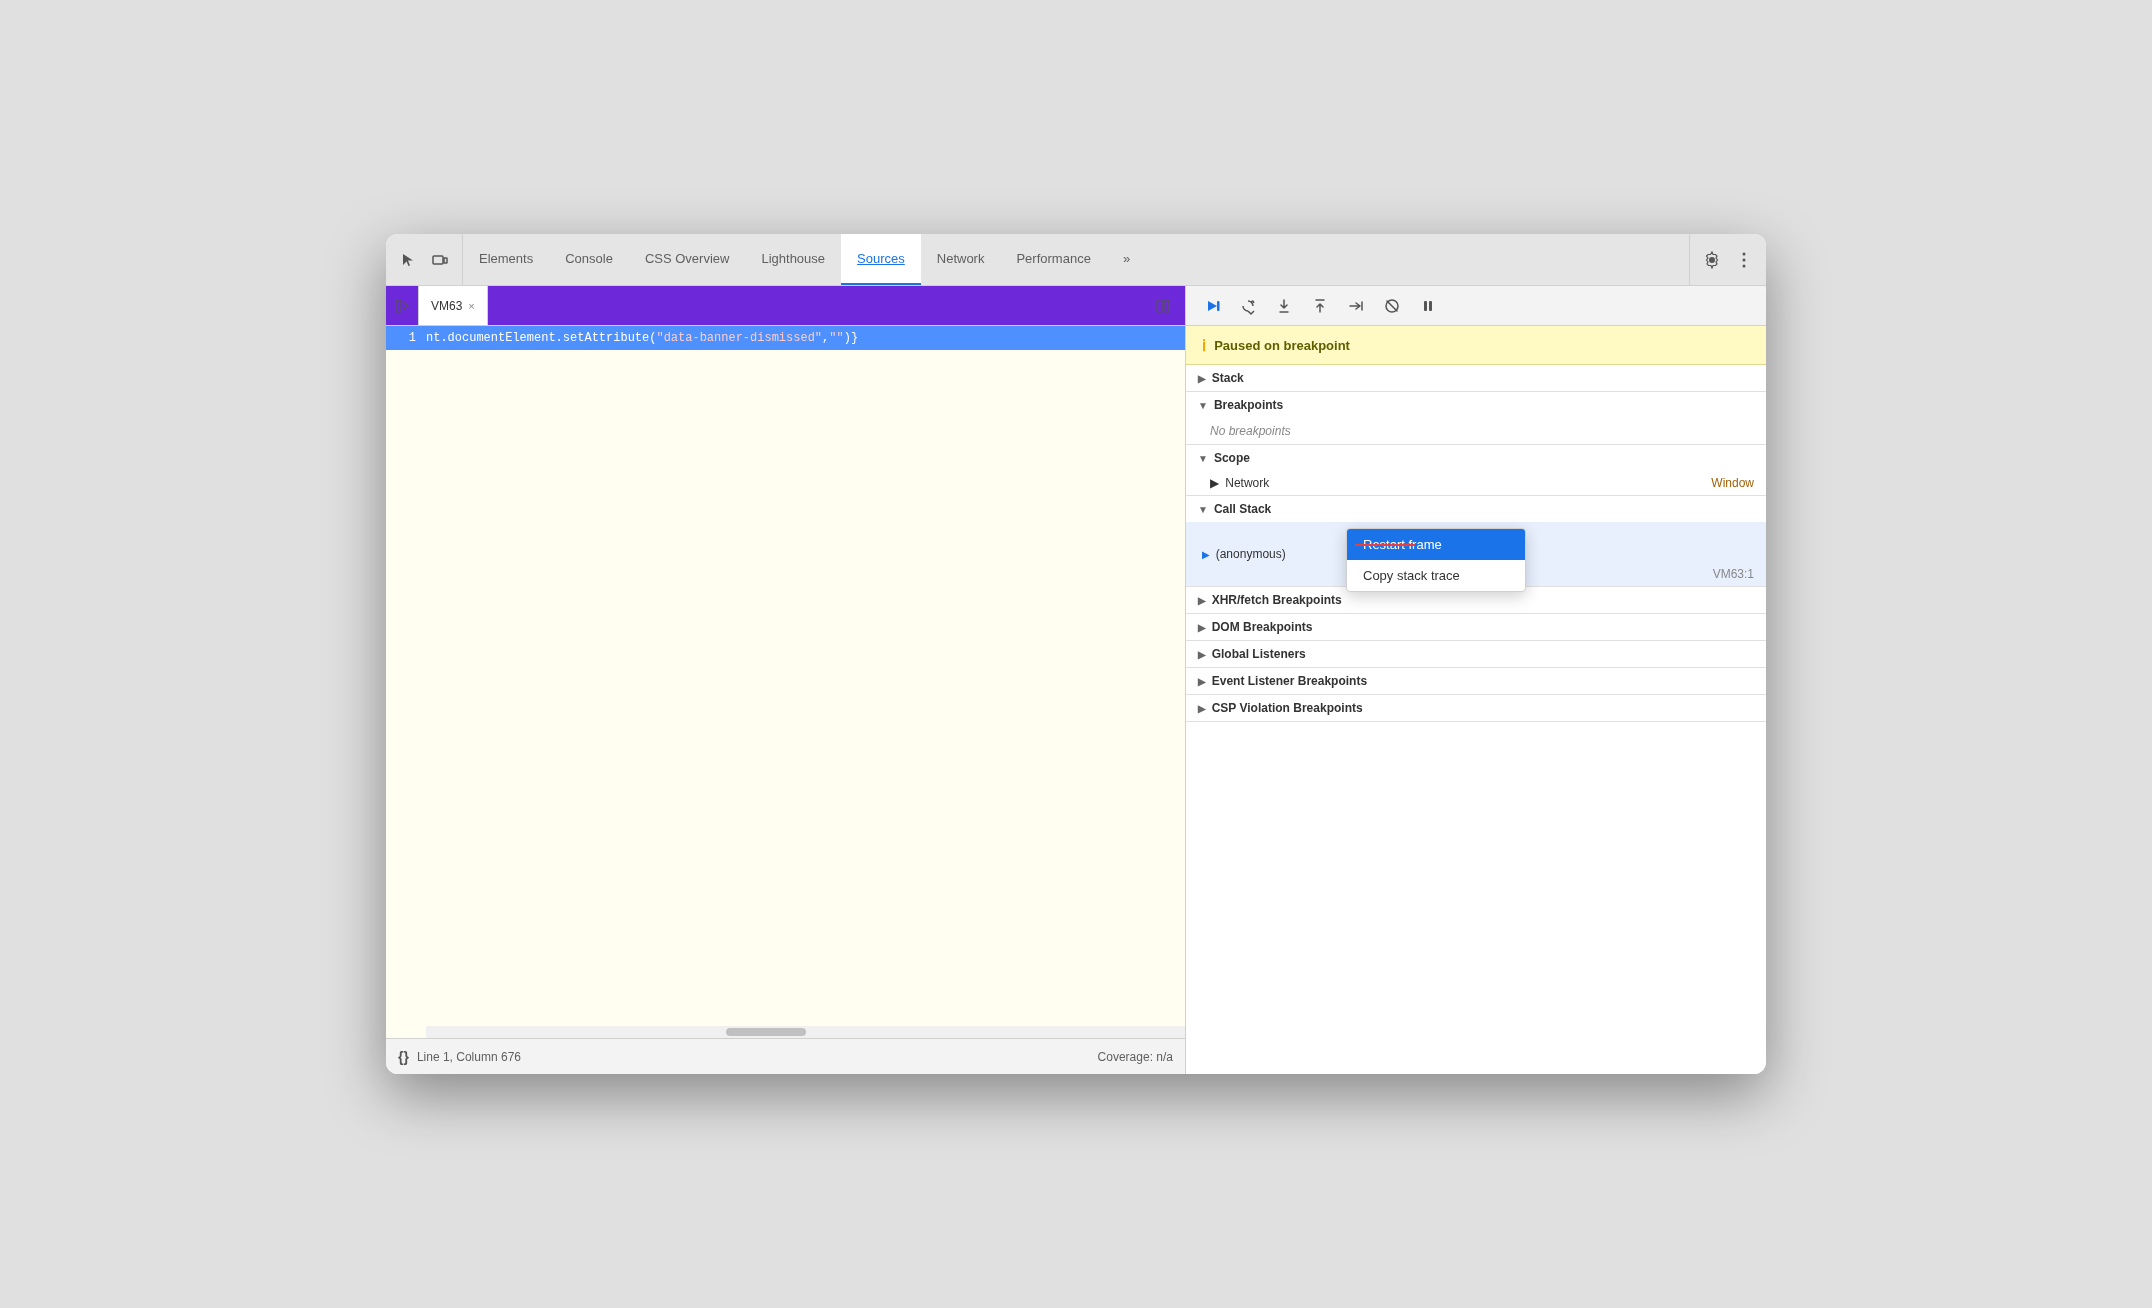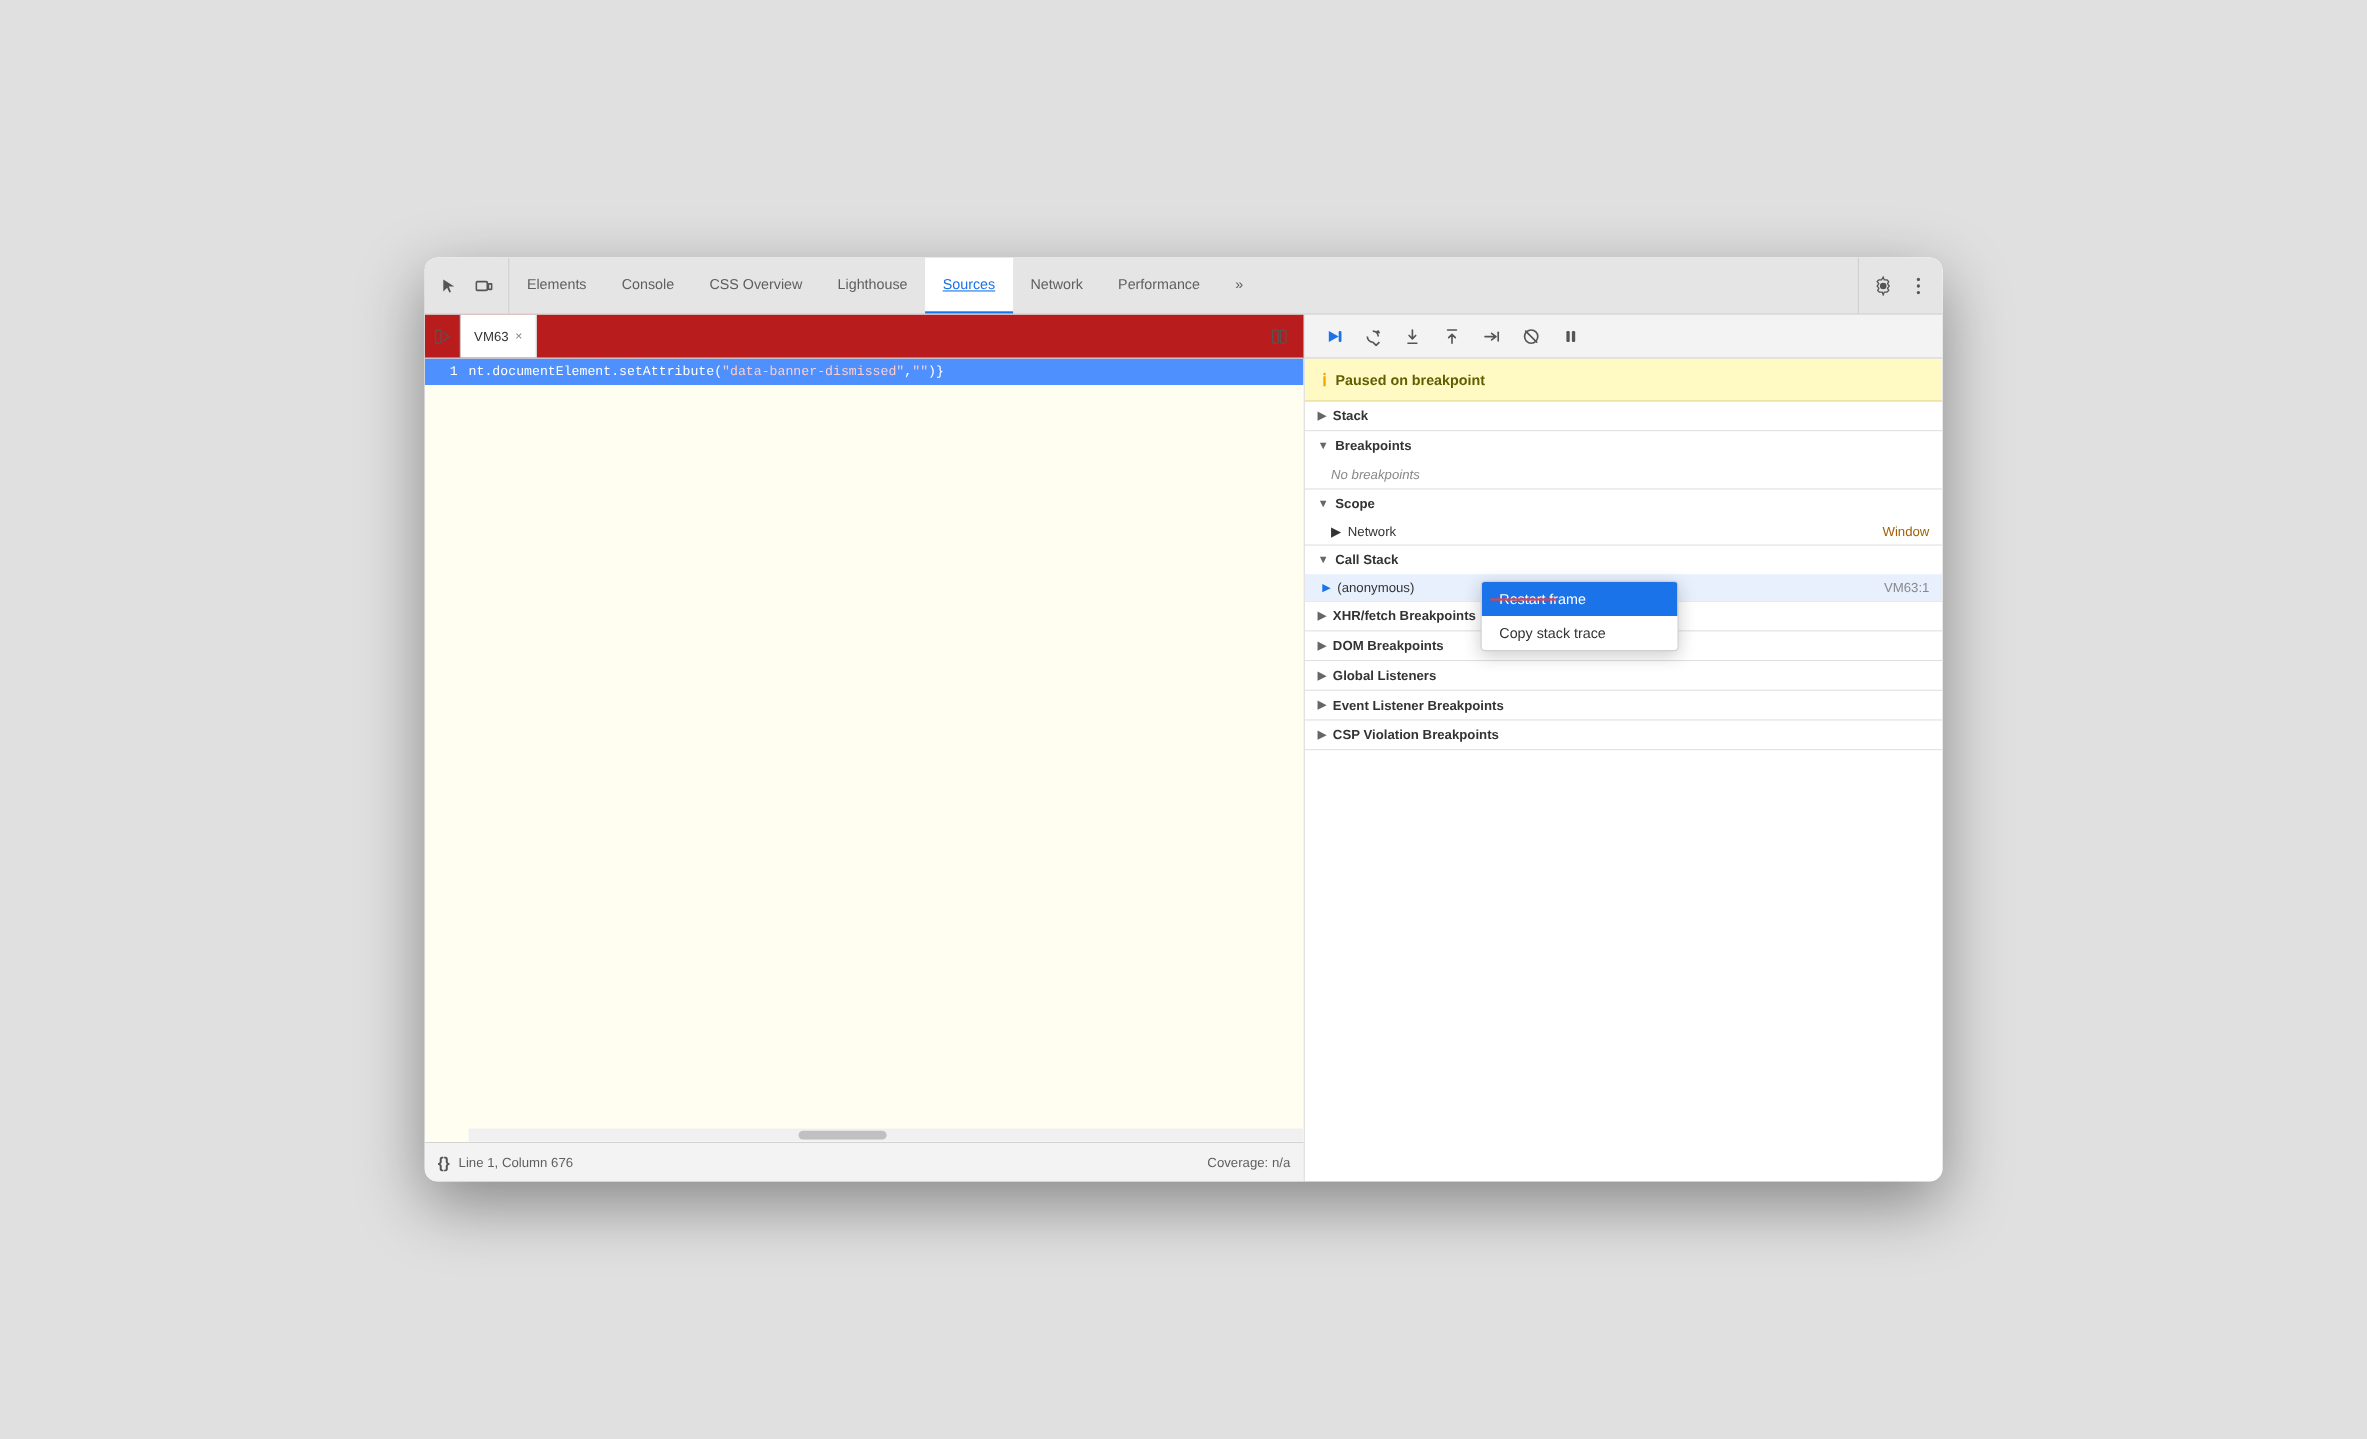--- a/index.html
+++ b/index.html
@@ -141,21 +141,21 @@
     .sources-left {
       width: 800px;
       display: flex;
       flex-direction: column;
       border-right: 1px solid #d0d0d0;
       flex-shrink: 0;
     }
 
     
     .file-tab-bar {
-      background: #b91c1c;
+      background: #6d28d9;
       display: flex;
       align-items: stretch;
       border-bottom: 1px solid #d0d0d0;
       height: 40px;
       flex-shrink: 0;
     }
     .file-tab-bar-left {
       display: flex;
       align-items: center;
       padding: 0 8px;
@@ -378,20 +378,21 @@
     .call-stack-arrow {
       color: #1a73e8;
       font-size: 10px;
       margin-right: 6px;
     }
     .call-stack-name { font-size: 12px; color: #333; }
     .call-stack-loc {
       margin-left: auto;
       font-size: 12px;
       color: #888;
+      margin-top: 40px;
     }
 
     
     .context-menu {
       background: #fff;
       border: 1px solid #d0d0d0;
       border-radius: 4px;
       box-shadow: 0 4px 16px rgba(0,0,0,0.2);
       position: absolute;
       z-index: 100;

